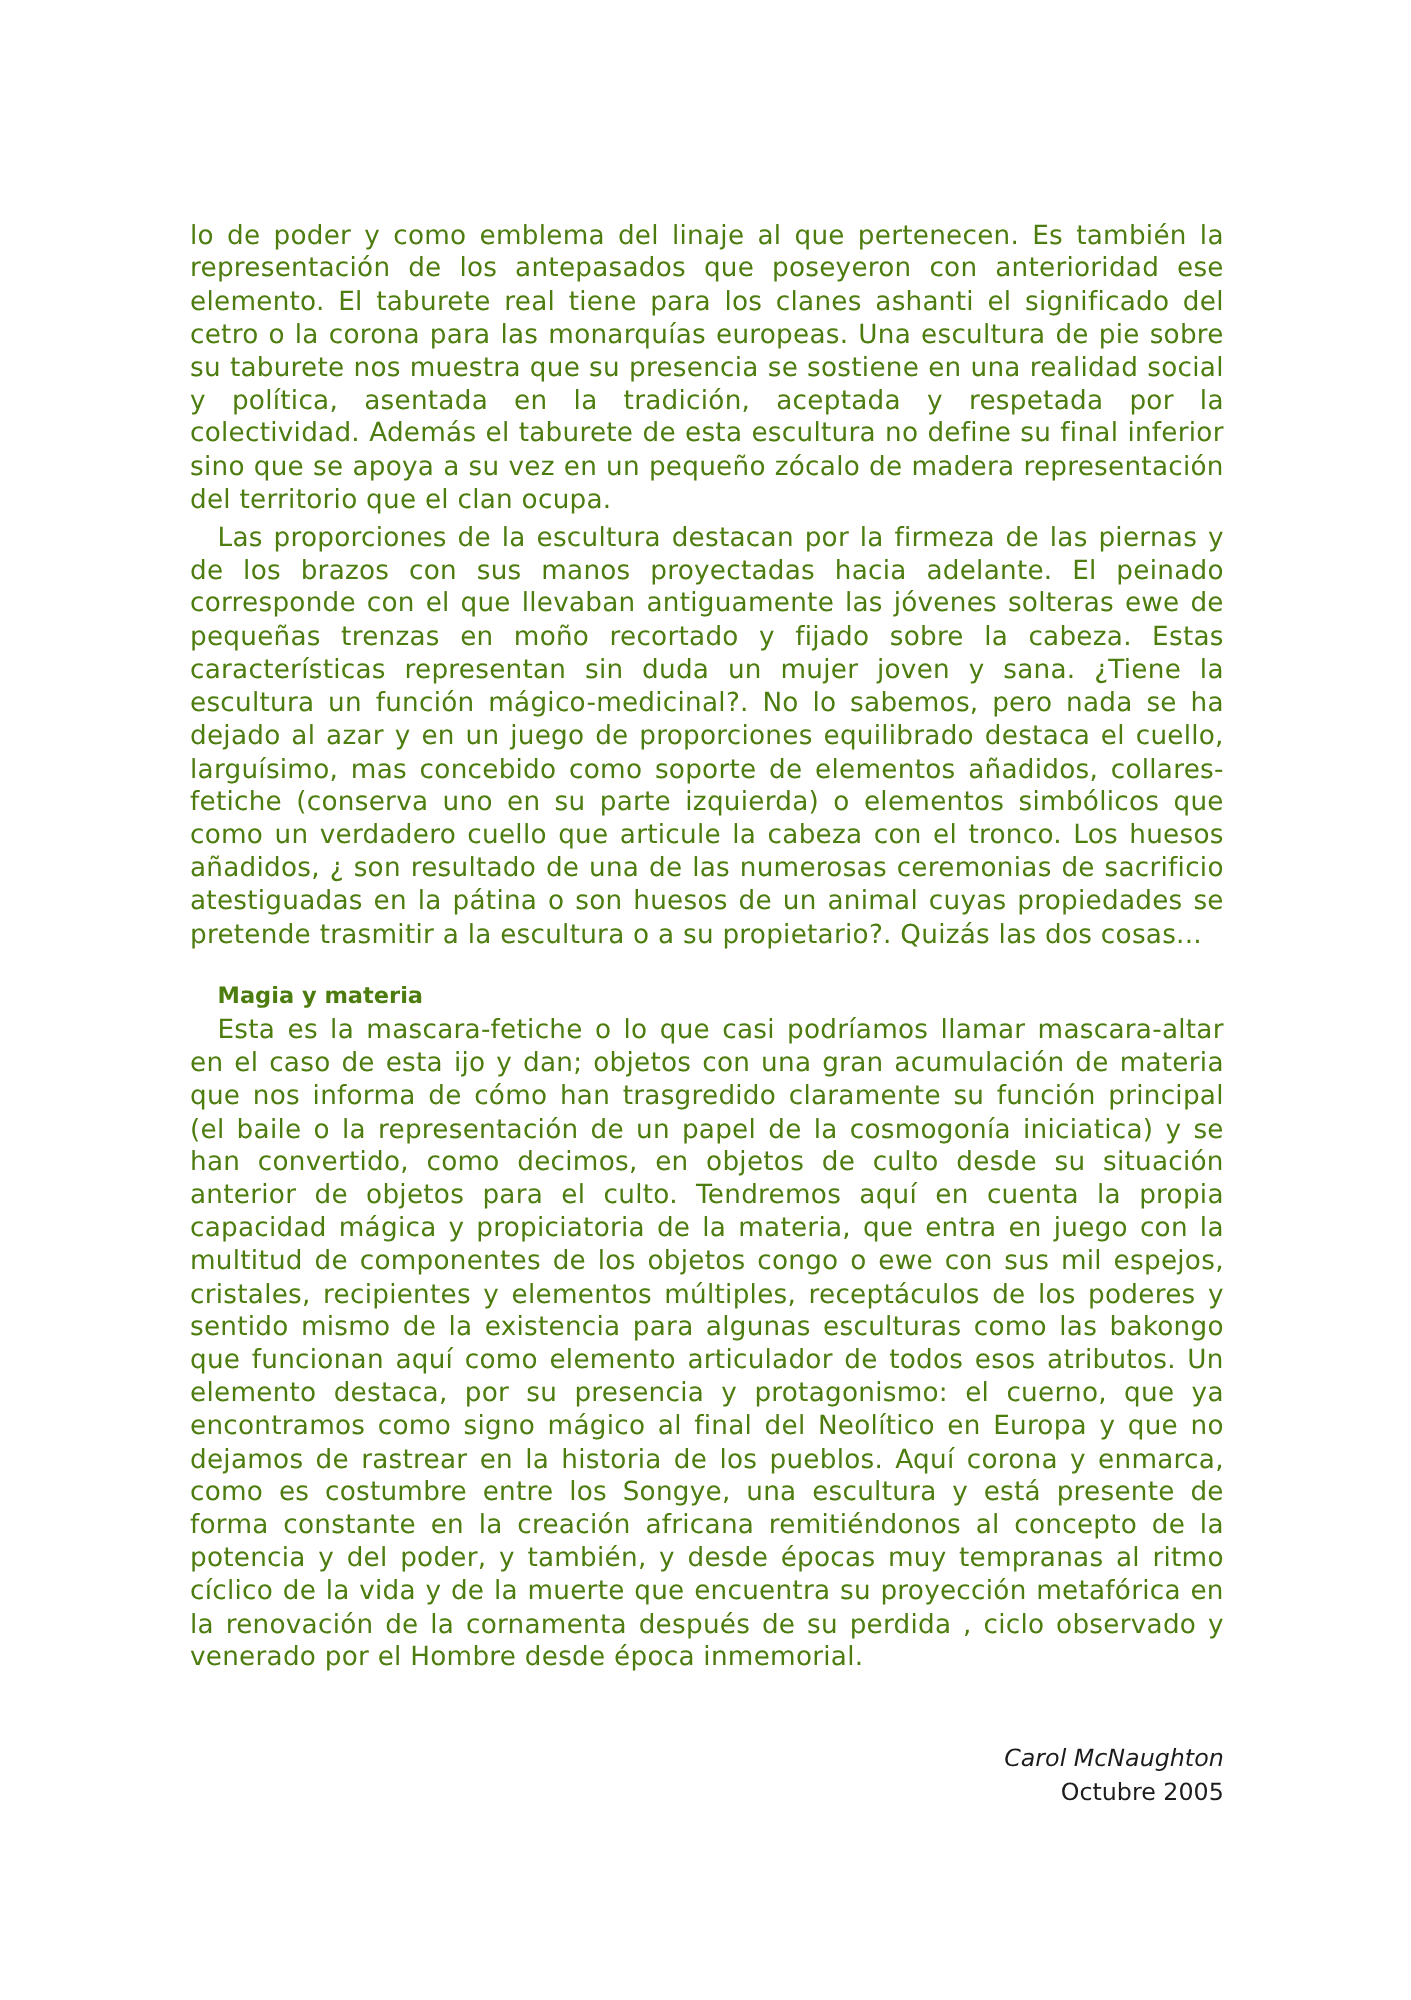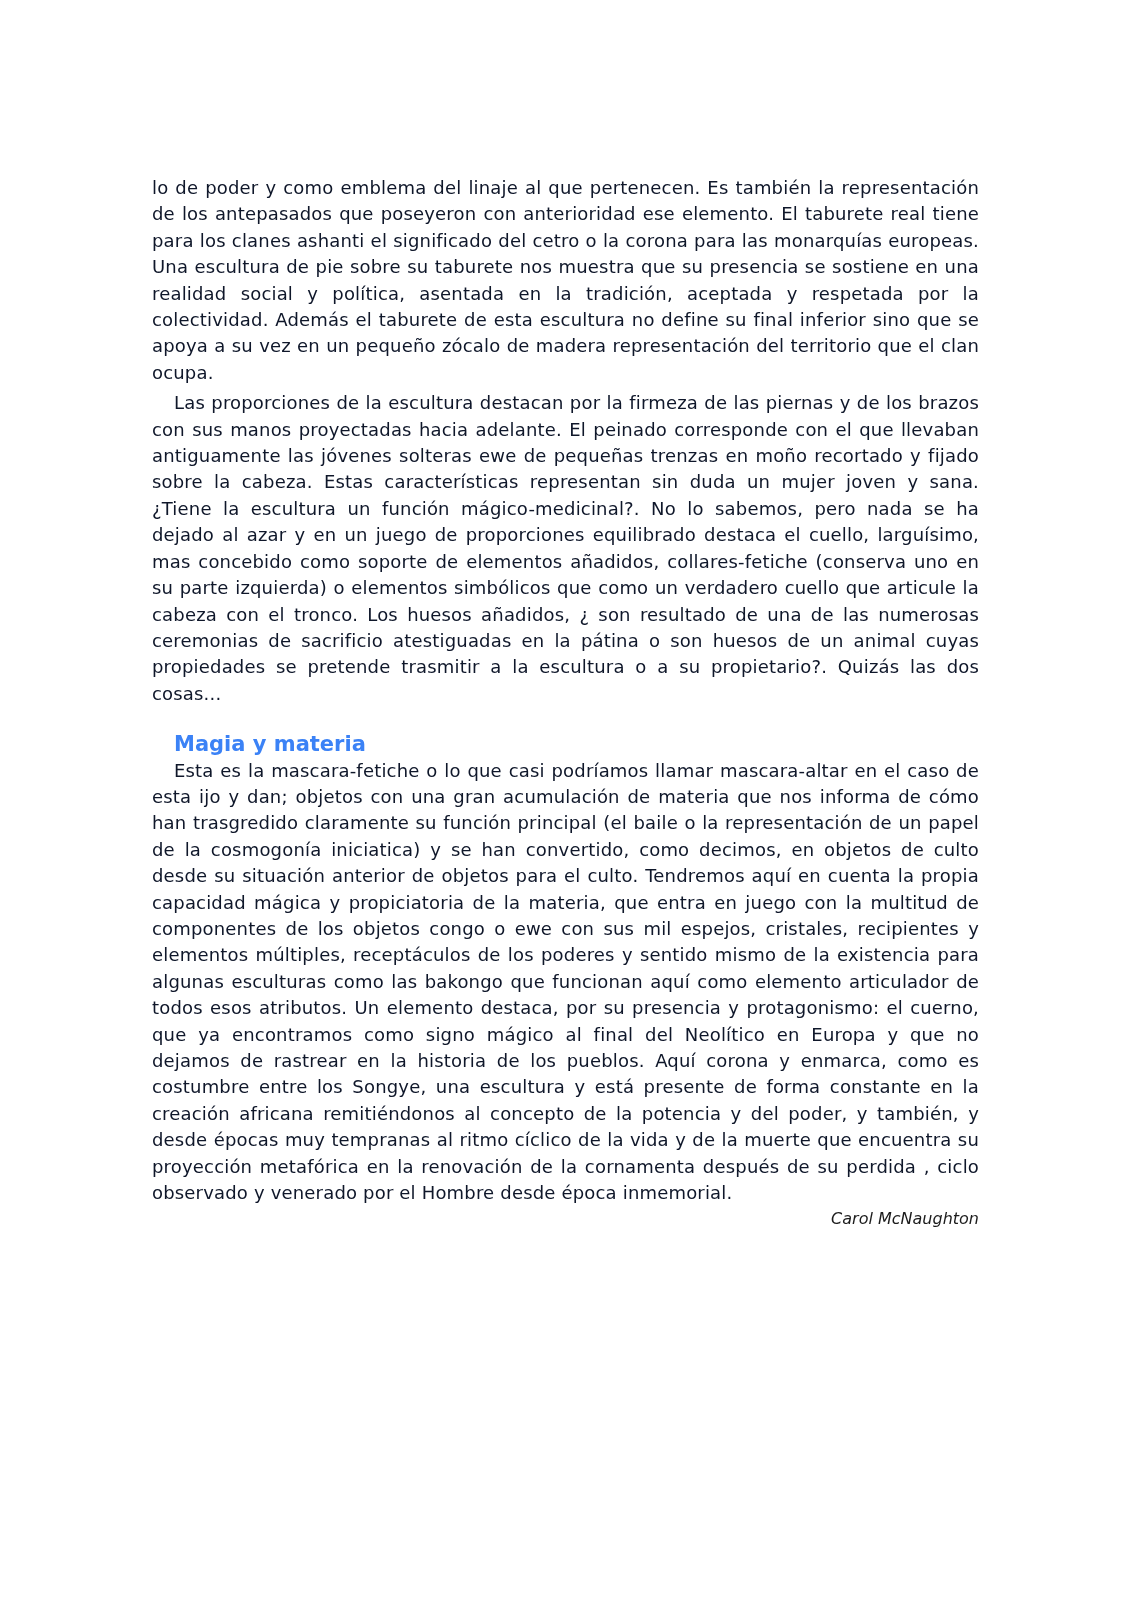--- a/index.html
+++ b/index.html
@@ -15,47 +15,48 @@
   }
   .page {
     position: relative;
     width: 1129px;
     height: 1600px;
     box-sizing: border-box;
     padding: 175px 150px 0 152px;
     background: #ffffff;
   }
   .body-text {
-    font-size: 18px;
+    font-size: 21px;
     line-height: 26.4px;
     text-align: justify;
     text-justify: inter-word;
     letter-spacing: 0.01em;
     margin: 0;
-    color: #0f172a;
+    color: #4d7c0f;
   }
   .para {
     margin: 0 0 0 0;
   }
   .para + .para {
     margin-top: 4px;
   }
   .indent {
     text-indent: 22px;
   }
   .subheading {
-    font-size: 21px;
+    font-size: 18px;
     line-height: 26.4px;
     margin: 24px 0 0 0;
     text-indent: 22px;
-    color: #3b82f6;
+    color: #4d7c0f;
   }
   .signature {
+    margin-top: 56px;
     text-align: right;
-    font-size: 16px;
+    font-size: 19px;
     line-height: 26.4px;
     color: #1c1c1c;
   }
   .signature .name {
     font-style: italic;
     display: block;
   }
   .signature .date {
     display: block;
   }
@@ -69,15 +70,16 @@
 
   <p class="body-text para indent">Las proporciones de la escultura destacan por la firmeza de las piernas y de los brazos con sus manos proyectadas hacia adelante. El  peinado corresponde con el que llevaban antiguamente las jóvenes solteras ewe de pequeñas trenzas en moño recortado y fijado sobre la cabeza. Estas características representan sin duda un mujer joven y sana. ¿Tiene la escultura un función mágico-medicinal?. No lo sabemos, pero nada se ha dejado al azar y en un juego de proporciones equilibrado destaca el cuello, larguísimo, mas concebido como soporte de elementos añadidos, collares-fetiche (conserva uno en su parte izquierda) o elementos simbólicos que como un verdadero cuello que articule la cabeza con el tronco. Los huesos añadidos, ¿ son resultado de una de las numerosas ceremonias de sacrificio atestiguadas en la pátina o son huesos de un animal cuyas propiedades se pretende trasmitir a la escultura o a su propietario?. Quizás las dos cosas...</p>
 
   <h2 class="subheading">Magia y materia</h2>
 
 
   <p class="body-text para indent">Esta es la mascara-fetiche o lo que casi podríamos  llamar mascara-altar en el caso de esta ijo y dan; objetos con una gran acumulación de materia que nos informa de cómo han  trasgredido claramente su función principal (el baile o la representación de un papel de la cosmogonía iniciatica) y se han convertido, como decimos, en objetos de culto desde su situación anterior de objetos para el culto. Tendremos aquí en cuenta la propia capacidad mágica y propiciatoria de la materia, que entra en juego con la multitud de componentes de los objetos congo o ewe con sus mil espejos, cristales, recipientes y elementos múltiples, receptáculos de los poderes y sentido mismo de la existencia para algunas  esculturas como las bakongo que funcionan aquí como elemento articulador de todos esos atributos. Un elemento destaca, por su presencia y protagonismo: el cuerno, que ya encontramos como signo mágico al final del Neolítico en Europa y que no dejamos de rastrear en la historia de los pueblos. Aquí corona y enmarca, como es costumbre entre los Songye, una escultura y está presente de forma constante en la creación africana remitiéndonos al concepto de la potencia y del poder, y también, y desde épocas muy tempranas al ritmo cíclico de la vida y de la muerte que encuentra su proyección metafórica en  la renovación de la cornamenta después de su perdida , ciclo observado y venerado por el Hombre desde época inmemorial.</p>
 
   <div class="signature">
     <span class="name">Carol McNaughton</span>
+    <span class="date">Octubre 2005</span>
   </div>
 
 </div>
 
 </body></html>

